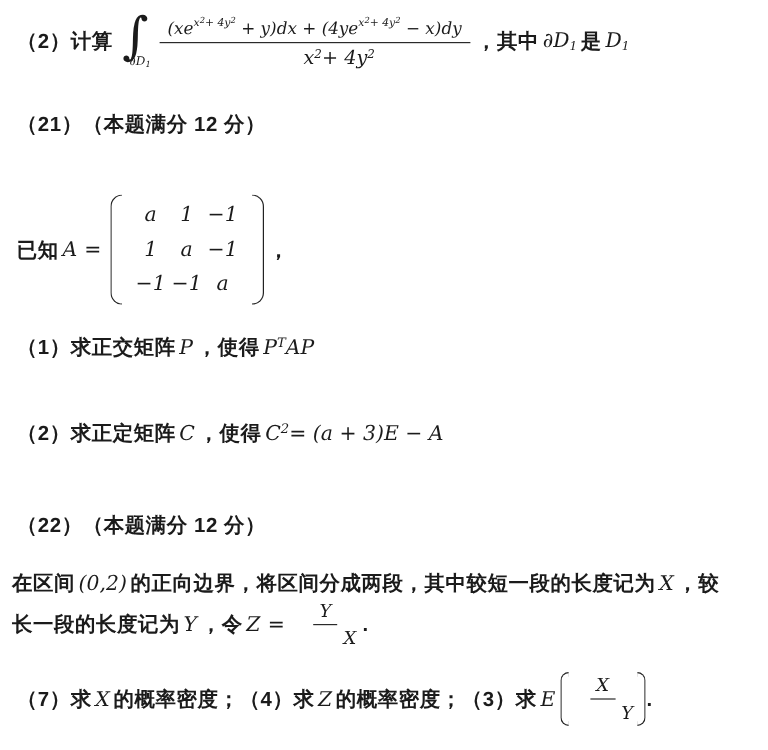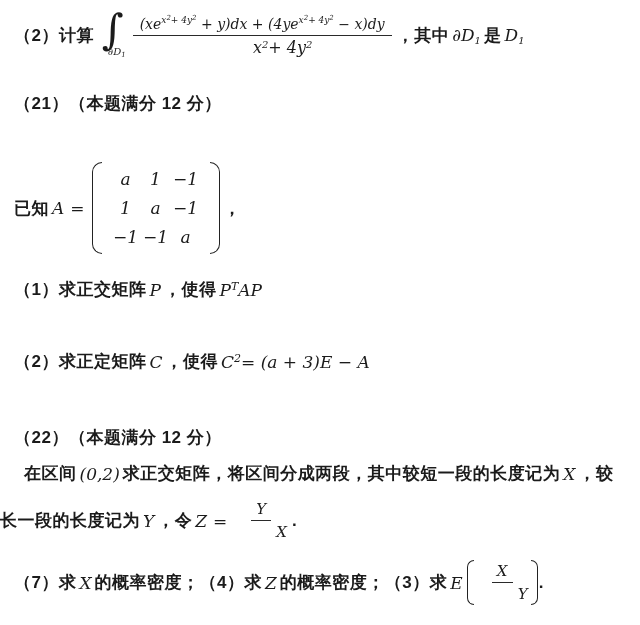--- a/index.html
+++ b/index.html
@@ -56,22 +56,22 @@
   .bigp .paren.left  { border-width:1.5px; border-radius:10px 0 0 10px; }
   .bigp .paren.right { border-width:1.5px; border-radius:0 10px 10px 0; }
   .bigp .frac { margin:2px 3px; }
   
   .l-q20   { top:12px; }
   .l-q21h  { top:92px; }
   .l-q21m  { top:162px; }
   .l-q21p1 { top:278px; }
   .l-q21p2 { top:350px; }
   .l-q22h  { top:394px;margin-top:32px; }
-  .l-q22a  { top:462px; left:10px;margin-left:14px; }
-  .l-q22b  { top:500px; left:0; }
+  .l-q22a  { top:475px; left:10px; }
+  .l-q22b  { top:500px; left:10px; }
   .l-q22c  { top:560px; }
 </style>
 </head>
 <body>
 
 <div class="page">
 
   <div class="line l-q20">
     <span class="cn">（2）计算</span>
     <span class="integral">
@@ -128,21 +128,21 @@
     <span class="mi"><span>C</span><sup>2</sup><span>= (a + 3)E − A</span></span>
   </div>
 
   <div class="line l-q22h">
     <span class="cn">（22）（本题满分 12 分）</span>
   </div>
 
   <div class="line l-q22a">
     <span class="cn">在区间</span>
     <span class="mi">(0,2)</span>
-    <span class="cn">求正交矩阵，将区间分成两段，其中较短一段的长度记为</span>
+    <span class="cn">的正向边界，将区间分成两段，其中较短一段的长度记为</span>
     <span class="mi">X</span>
     <span class="cn">，较</span>
   </div>
 
   <div class="line l-q22b">
     <span class="cn">长一段的长度记为</span>
     <span class="mi">Y</span>
     <span class="cn">，令</span>
     <span class="mi">Z</span>
     <span class="mi">=</span>

